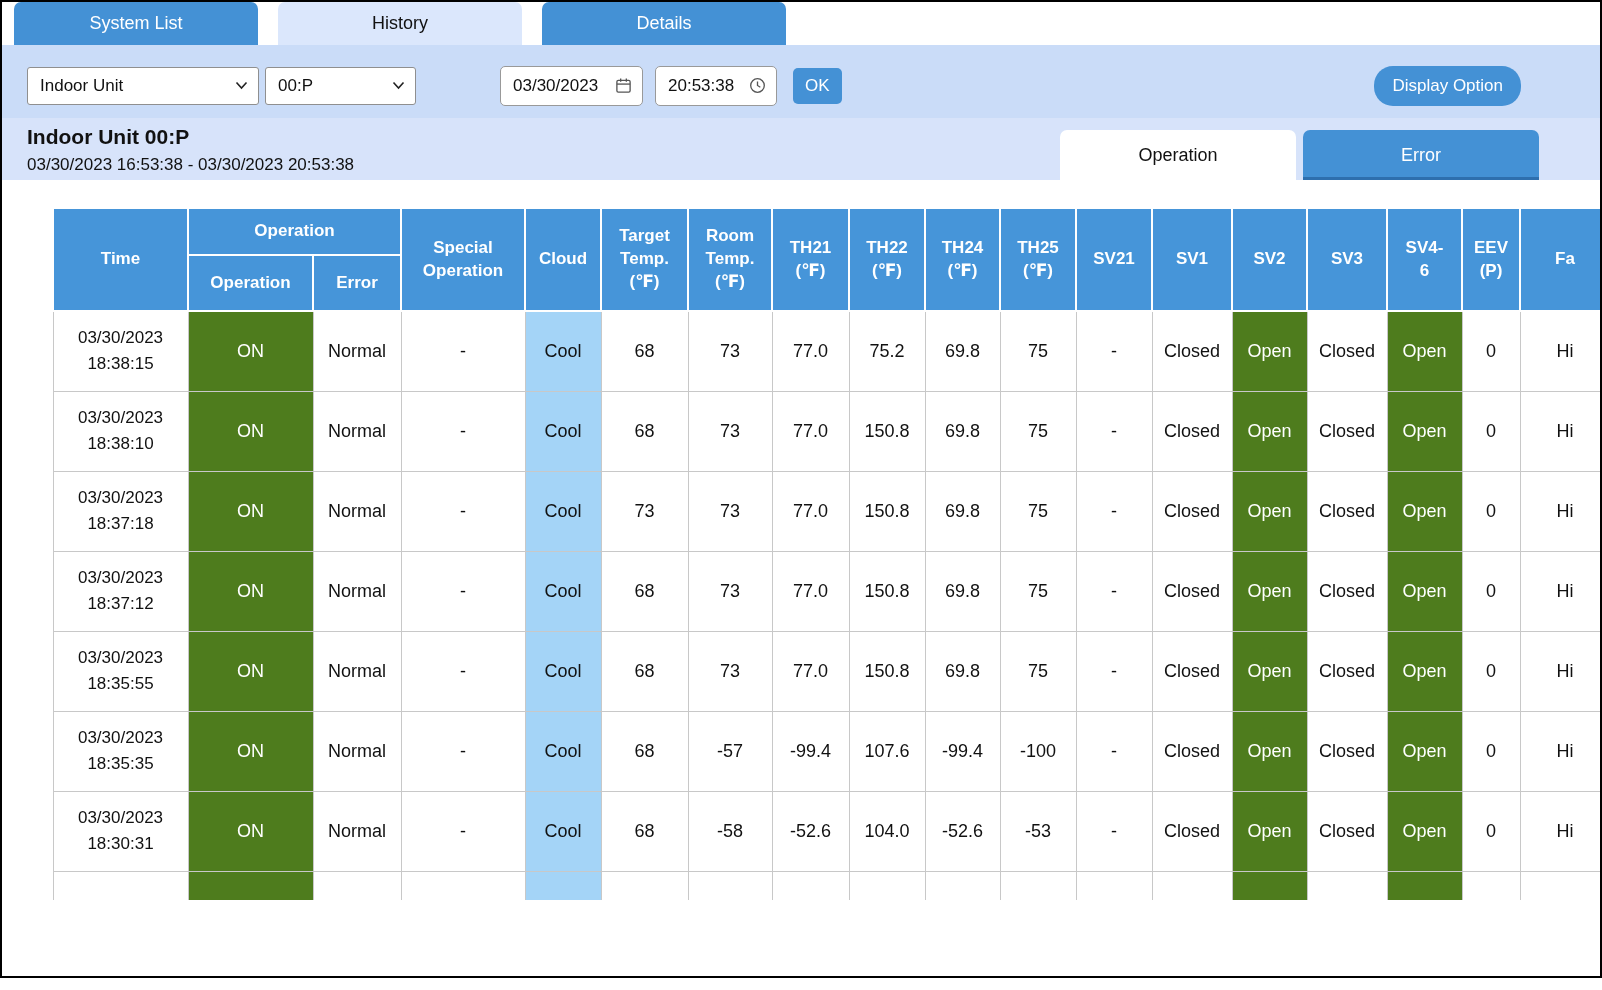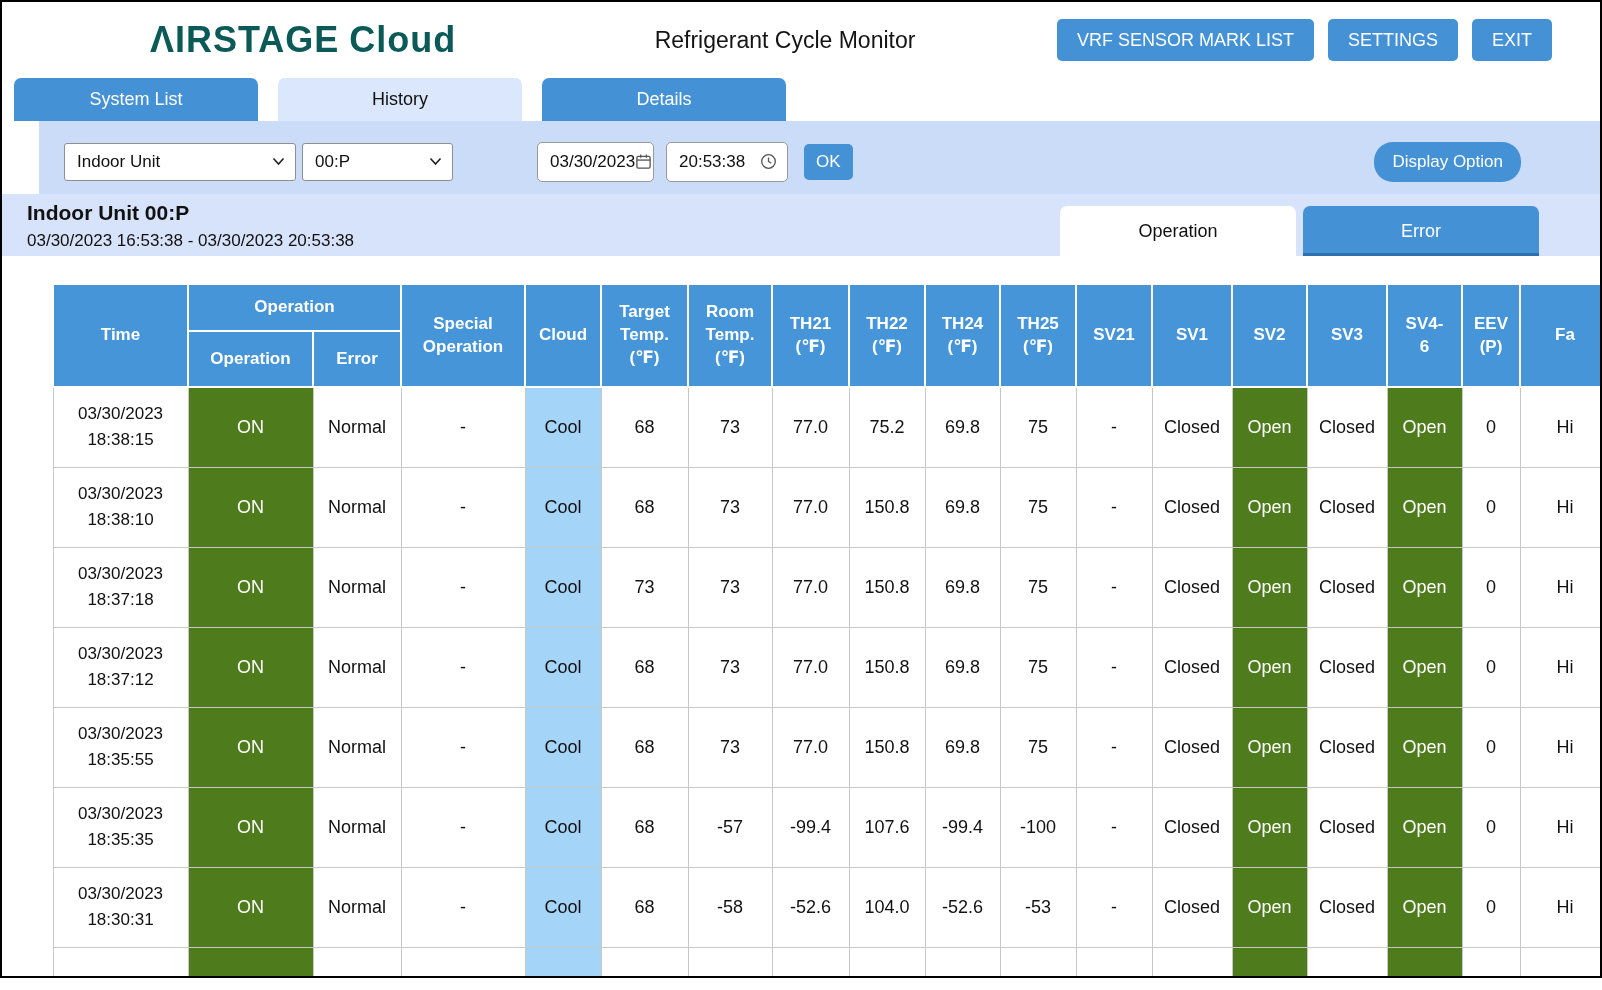--- a/index.html
+++ b/index.html
@@ -45,35 +45,34 @@
     background: #4491d5; color: #fff; font-size: 18px;
     border-radius: 7px 7px 0 0; cursor: pointer;
   }
   .tab.active { background: #dbe7fc; color: #111; }
 
   
   .toolbar {
     height: 73px; background: #cadcf8;
     display: flex; align-items: center;
     padding: 8px 14px 0 25px;
-    margin-left: 37px;
   }
   .select {
     background: #fff; border: 1px solid #8f8f8f; border-radius: 3px;
     height: 38px; display: flex; align-items: center; justify-content: space-between;
     padding: 0 10px 0 12px; font-size: 17px; cursor: pointer;
   }
   .select.unit-type { width: 232px; }
   .select.unit-addr { width: 151px; margin-left: 6px; }
   .input-group {
     background: #fff; border: 1px solid #999; border-radius: 5px;
     height: 40px; display: flex; align-items: center; justify-content: space-between;
     padding: 0 10px 0 12px; font-size: 17px; cursor: text;
   }
-  .input-group.date { width: 117px; margin-left: 84px; }
+  .input-group.date { width: 143px; margin-left: 84px; }
   .input-group.time { width: 122px; margin-left: 12px; }
   .btn.ok { height: 36px; padding: 0 12px; font-size: 17px; margin-left: 16px; }
   .btn.display-option { margin-left: auto; margin-right: 65px; height: 40px; font-size: 17px; padding: 0 18px; border-radius: 19px; }
   .icon { display: inline-flex; align-items: center; }
 
   
   .info-strip { height: 62px; background: #d7e3fa; position: relative; padding-left: 25px; }
   .unit-label { font-size: 21px; font-weight: bold; padding-top: 7px; }
   .range-label { font-size: 17px; margin-top: 6px; }
   .subtabs { position: absolute; right: 61px; bottom: 0; display: flex; gap: 7px; }
@@ -102,31 +101,20 @@
   }
   td.cell-green { background: #4e7c1d; color: #ffffff; }
   td.cell-cool { background: #a4d4f7; color: #111; }
   td.cell-time { font-size: 17px; line-height: 1.55; padding: 0 12px; }
 </style>
 </head>
 <body>
 
 <div class="page">
 
-  <header class="app-header">
-    <div class="logo">
-      <span>ΛIRSTAGE</span><span class="suffix">Cloud</span>
-    </div>
-    <div class="app-title">Refrigerant Cycle Monitor</div>
-    <div class="header-buttons">
-      <button class="btn">VRF SENSOR MARK LIST</button>
-      <button class="btn">SETTINGS</button>
-      <button class="btn">EXIT</button>
-    </div>
-  </header>
 
   <nav class="main-tabs">
     <div class="tab">System List</div>
     <div class="tab active">History</div>
     <div class="tab">Details</div>
   </nav>
 
   <div class="toolbar">
     <div class="select unit-type">
       <span>Indoor Unit</span>

